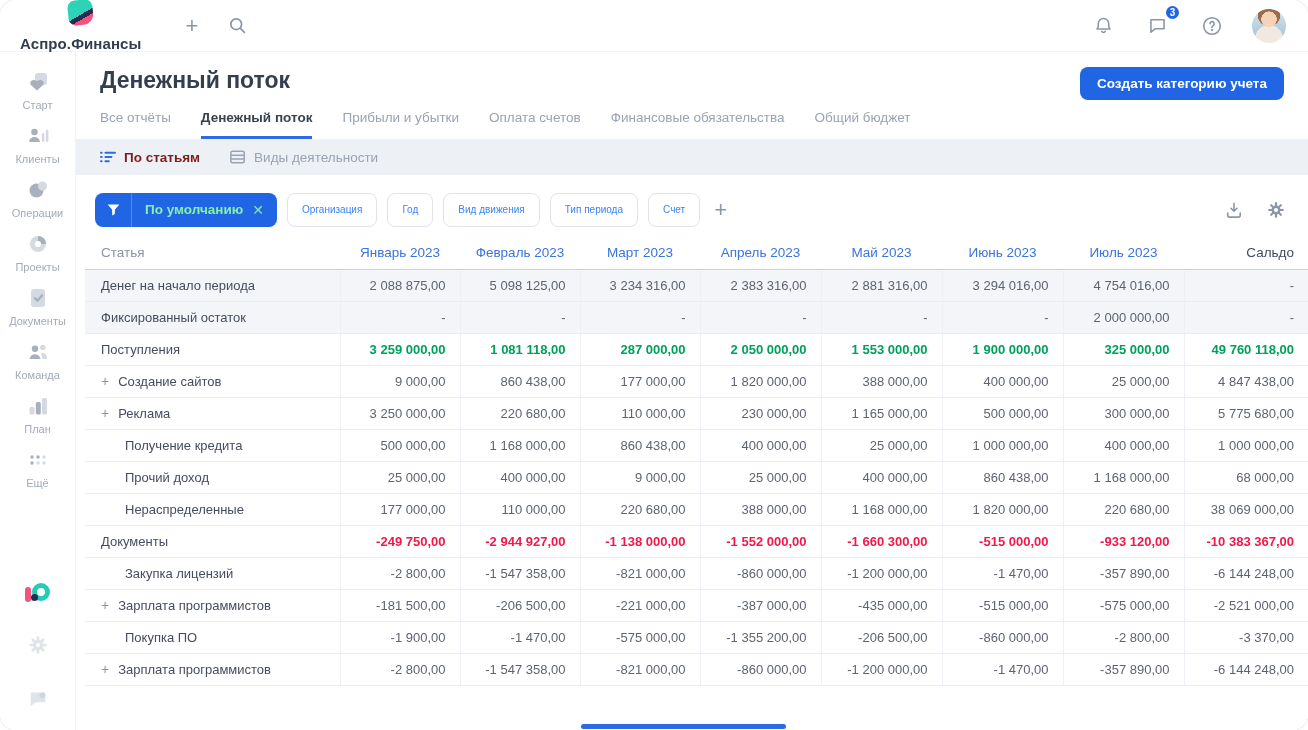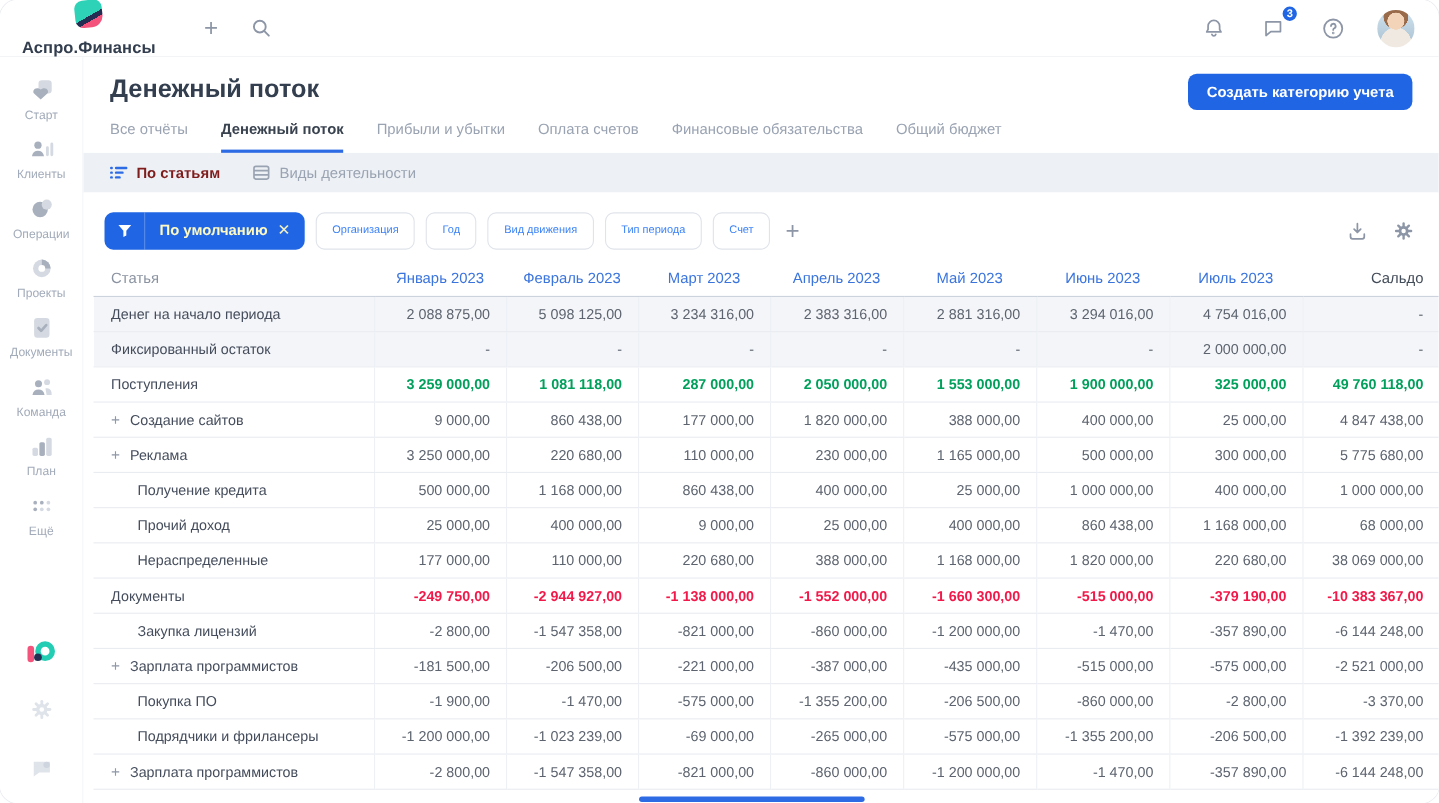--- a/index.html
+++ b/index.html
@@ -49,21 +49,21 @@
 
   .subtabs { background:#edf0f5; height:36px; display:flex; align-items:center; gap:30px; padding:0 24px; }
   .subtab { display:flex; align-items:center; gap:8px; font-size:13.5px; cursor:pointer; color:#9aa3b2; }
   .subtab.active { color:#7f1d1d; font-weight:700; }
   .subtab svg { display:block; }
 
   .content { flex:1; position:relative; background:#fff; padding-top:17px; min-height:0; }
   .filter-row { height:35px; margin:0 20px 0 19px; display:flex; align-items:center; gap:10px; }
   .filter-main { display:flex; align-items:stretch; height:34px; background:#2066e4; border-radius:8px; overflow:hidden; cursor:pointer; }
   .filter-funnel { display:flex; align-items:center; justify-content:center; width:37px; border-right:1px solid rgba(255,255,255,.25); }
-  .filter-label { display:flex; align-items:center; gap:9px; padding:0 13px; color:#fef9c3; font-size:13.5px; font-weight:700; }
+  .filter-label { display:flex; align-items:center; gap:9px; padding:0 13px; color:#86efac; font-size:13.5px; font-weight:700; }
   .filter-x { font-size:14px; font-weight:400; opacity:.95; }
   .chip { height:34px; display:flex; align-items:center; padding:0 14px; background:#fff; border:1px solid #dfe3ea; border-radius:8px; font-size:10px; color:#3b82f6; cursor:pointer; }
   .chip-add { font-size:22px; color:#8d96a6; margin-left:4px; cursor:pointer; line-height:1; background:none; border:none; }
   .filter-right { margin-left:auto; display:flex; align-items:center; gap:18px; }
   .filter-right .top-ico-btn { padding:2px; }
 
   
   .table-wrap { margin:10px 0 0 9px; }
   table { border-collapse:collapse; width:calc(100% - 9px + 9px); table-layout:fixed; width:100%; }
   thead th { height:32px; border-bottom:1px solid #ccd3dd; font-weight:400; font-size:13.5px; vertical-align:middle; }
@@ -442,21 +442,21 @@
                   <td class="val">38 069 000,00</td>
                 </tr>
                 <tr class="t-red">
                   <td class="lbl">Документы</td>
                   <td class="val">-249 750,00</td>
                   <td class="val">-2 944 927,00</td>
                   <td class="val">-1 138 000,00</td>
                   <td class="val">-1 552 000,00</td>
                   <td class="val">-1 660 300,00</td>
                   <td class="val">-515 000,00</td>
-                  <td class="val">-379 190,00</td>
+                  <td class="val">-933 120,00</td>
                   <td class="val">-10 383 367,00</td>
                 </tr>
                 <tr>
                   <td class="lbl child">Закупка лицензий</td>
                   <td class="val">-2 800,00</td>
                   <td class="val">-1 547 358,00</td>
                   <td class="val">-821 000,00</td>
                   <td class="val">-860 000,00</td>
                   <td class="val">-1 200 000,00</td>
                   <td class="val">-1 470,00</td>
@@ -479,31 +479,20 @@
                   <td class="val">-1 900,00</td>
                   <td class="val">-1 470,00</td>
                   <td class="val">-575 000,00</td>
                   <td class="val">-1 355 200,00</td>
                   <td class="val">-206 500,00</td>
                   <td class="val">-860 000,00</td>
                   <td class="val">-2 800,00</td>
                   <td class="val">-3 370,00</td>
                 </tr>
                 <tr>
-                  <td class="lbl child">Подрядчики и фрилансеры</td>
-                  <td class="val">-1 200 000,00</td>
-                  <td class="val">-1 023 239,00</td>
-                  <td class="val">-69 000,00</td>
-                  <td class="val">-265 000,00</td>
-                  <td class="val">-575 000,00</td>
-                  <td class="val">-1 355 200,00</td>
-                  <td class="val">-206 500,00</td>
-                  <td class="val">-1 392 239,00</td>
-                </tr>
-                <tr>
                   <td class="lbl"><span class="plus">+</span>Зарплата программистов</td>
                   <td class="val">-2 800,00</td>
                   <td class="val">-1 547 358,00</td>
                   <td class="val">-821 000,00</td>
                   <td class="val">-860 000,00</td>
                   <td class="val">-1 200 000,00</td>
                   <td class="val">-1 470,00</td>
                   <td class="val">-357 890,00</td>
                   <td class="val">-6 144 248,00</td>
                 </tr>

